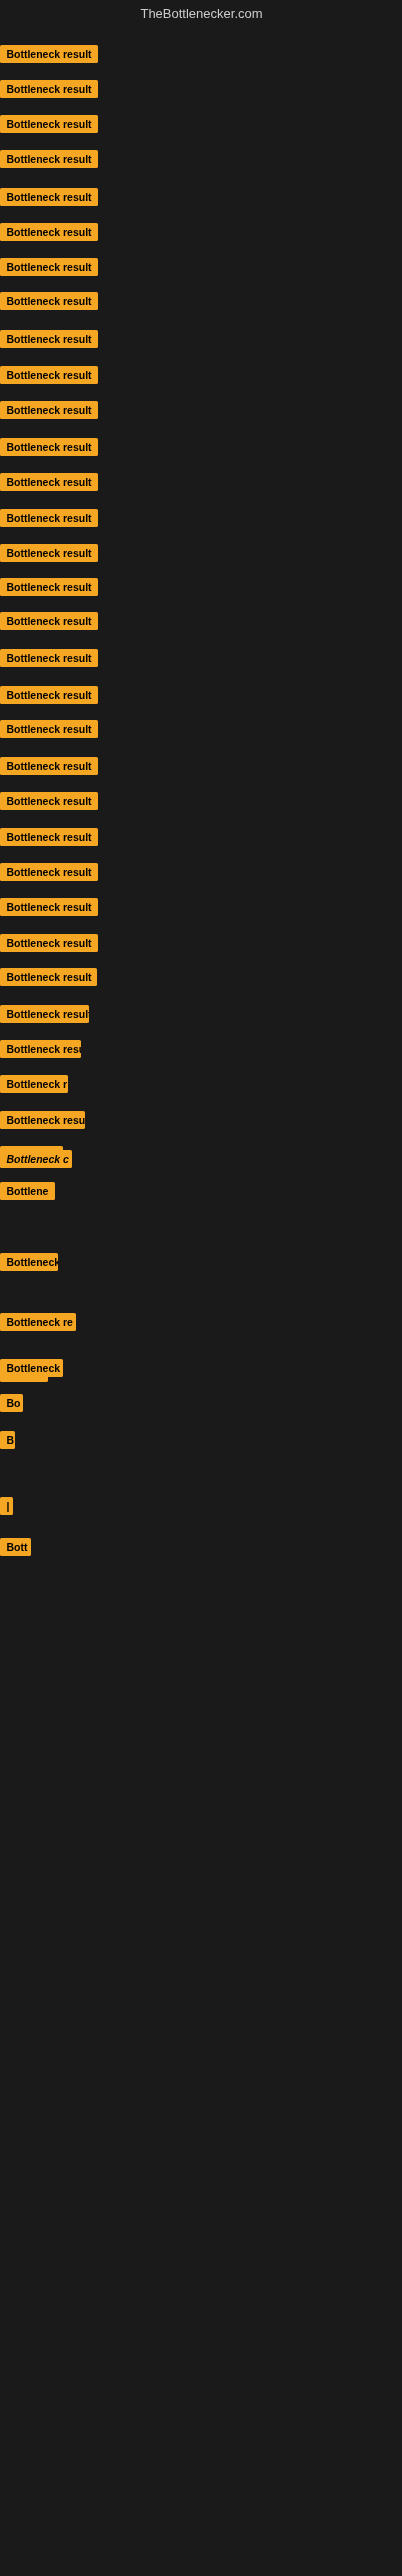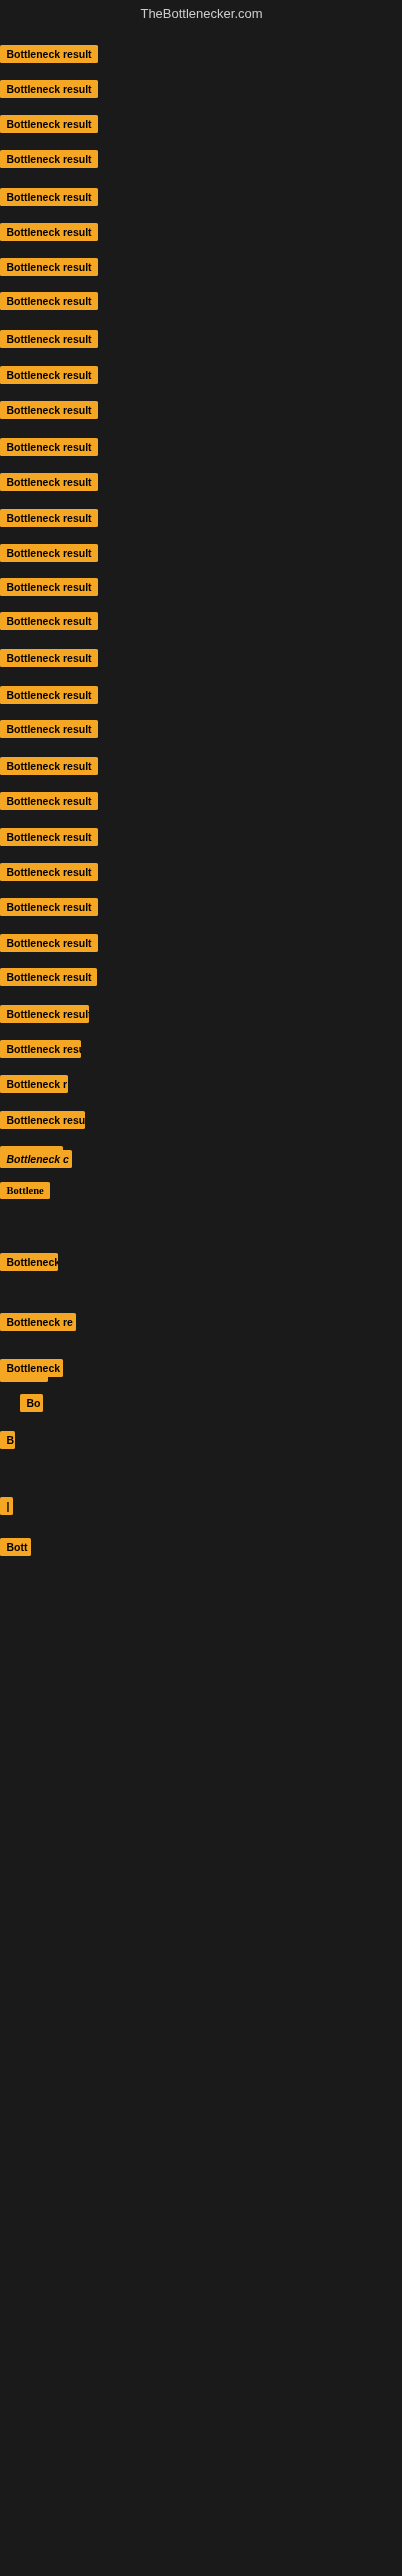--- a/index.html
+++ b/index.html
@@ -68,24 +68,24 @@
     <div class="bottleneck-item" style="top: 828px; left: 0px;"><span class="bottleneck-badge" style="max-width: 105px;">Bottleneck result</span></div>
     <div class="bottleneck-item" style="top: 863px; left: 0px;"><span class="bottleneck-badge" style="max-width: 105px;">Bottleneck result</span></div>
     <div class="bottleneck-item" style="top: 898px; left: 0px;"><span class="bottleneck-badge" style="max-width: 105px;">Bottleneck result</span></div>
     <div class="bottleneck-item" style="top: 934px; left: 0px;"><span class="bottleneck-badge" style="max-width: 105px;">Bottleneck result</span></div>
     <div class="bottleneck-item" style="top: 968px; left: 0px;"><span class="bottleneck-badge" style="max-width: 97px;">Bottleneck result</span></div>
     <div class="bottleneck-item" style="top: 1005px; left: 0px;"><span class="bottleneck-badge" style="max-width: 89px;">Bottleneck result</span></div>
     <div class="bottleneck-item" style="top: 1040px; left: 0px;"><span class="bottleneck-badge" style="max-width: 81px;">Bottleneck result</span></div>
     <div class="bottleneck-item" style="top: 1075px; left: 0px;"><span class="bottleneck-badge" style="max-width: 68px;">Bottleneck r</span></div>
     <div class="bottleneck-item" style="top: 1111px; left: 0px;"><span class="bottleneck-badge" style="max-width: 85px;">Bottleneck resul</span></div>
     <div class="bottleneck-item" style="top: 1146px; left: 0px;"><span class="bottleneck-badge" style="max-width: 63px;">Bottleneck</span></div>
-    <div class="bottleneck-item" style="top: 1182px; left: 0px;"><span class="bottleneck-badge" style="max-width: 55px; font-family: Liberation Serif, serif;">Bottlene</span></div>
+    <div class="bottleneck-item" style="top: 1182px; left: 0px;"><span class="bottleneck-badge" style="max-width: 55px;">Bottlene</span></div>
     <div class="bottleneck-item" style="top: 1150px; left: 0px; font-style: italic;"><span class="bottleneck-badge" style="max-width: 72px;">Bottleneck c</span></div>
     <div class="bottleneck-item" style="top: 1253px; left: 0px;"><span class="bottleneck-badge" style="max-width: 58px;">Bottleneck</span></div>
     <div class="bottleneck-item" style="top: 1288px; left: 0px;"><span class="bottleneck-badge" style="max-width: 76px; margin-top: 25px;">Bottleneck re</span></div>
     <div class="bottleneck-item" style="top: 1364px; left: 0px;"><span class="bottleneck-badge" style="max-width: 48px;">Bottlen</span></div>
     <div class="bottleneck-item" style="top: 1359px; left: 0px;"><span class="bottleneck-badge" style="max-width: 63px;">Bottleneck</span></div>
-    <div class="bottleneck-item" style="top: 1394px; left: 0px; padding-left: 20px;"><span class="bottleneck-badge" style="max-width: 22.5px;">Bo</span></div>
+    <div class="bottleneck-item" style="top: 1394px; left: 0px;"><span class="bottleneck-badge" style="max-width: 22.5px;">Bo</span></div>
     <div class="bottleneck-item" style="top: 1431px; left: 0px;"><span class="bottleneck-badge" style="max-width: 14.5px;">B</span></div>
     <div class="bottleneck-item" style="top: 1497px; left: 0px;"><span class="bottleneck-badge" style="max-width: 9.7px;">|</span></div>
     <div class="bottleneck-item" style="top: 1538px; left: 0px;"><span class="bottleneck-badge" style="max-width: 31px;">Bott</span></div>
   </div>
 
 
 </body></html>

